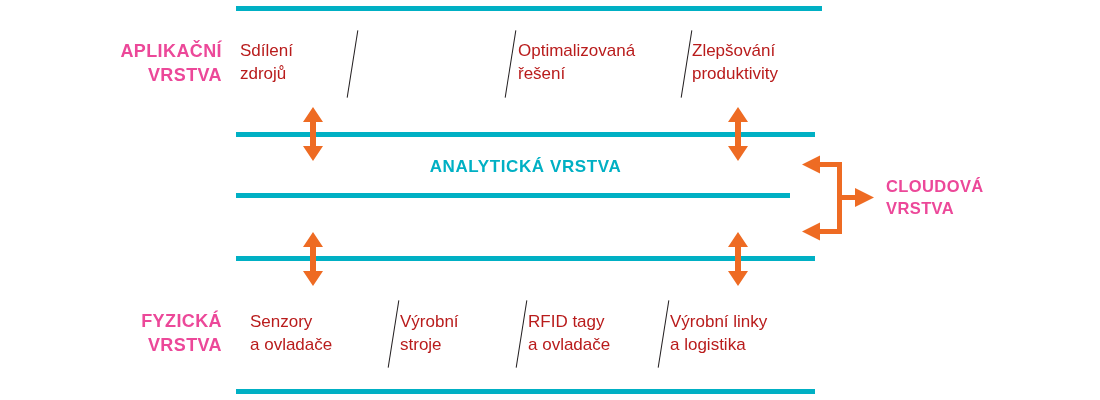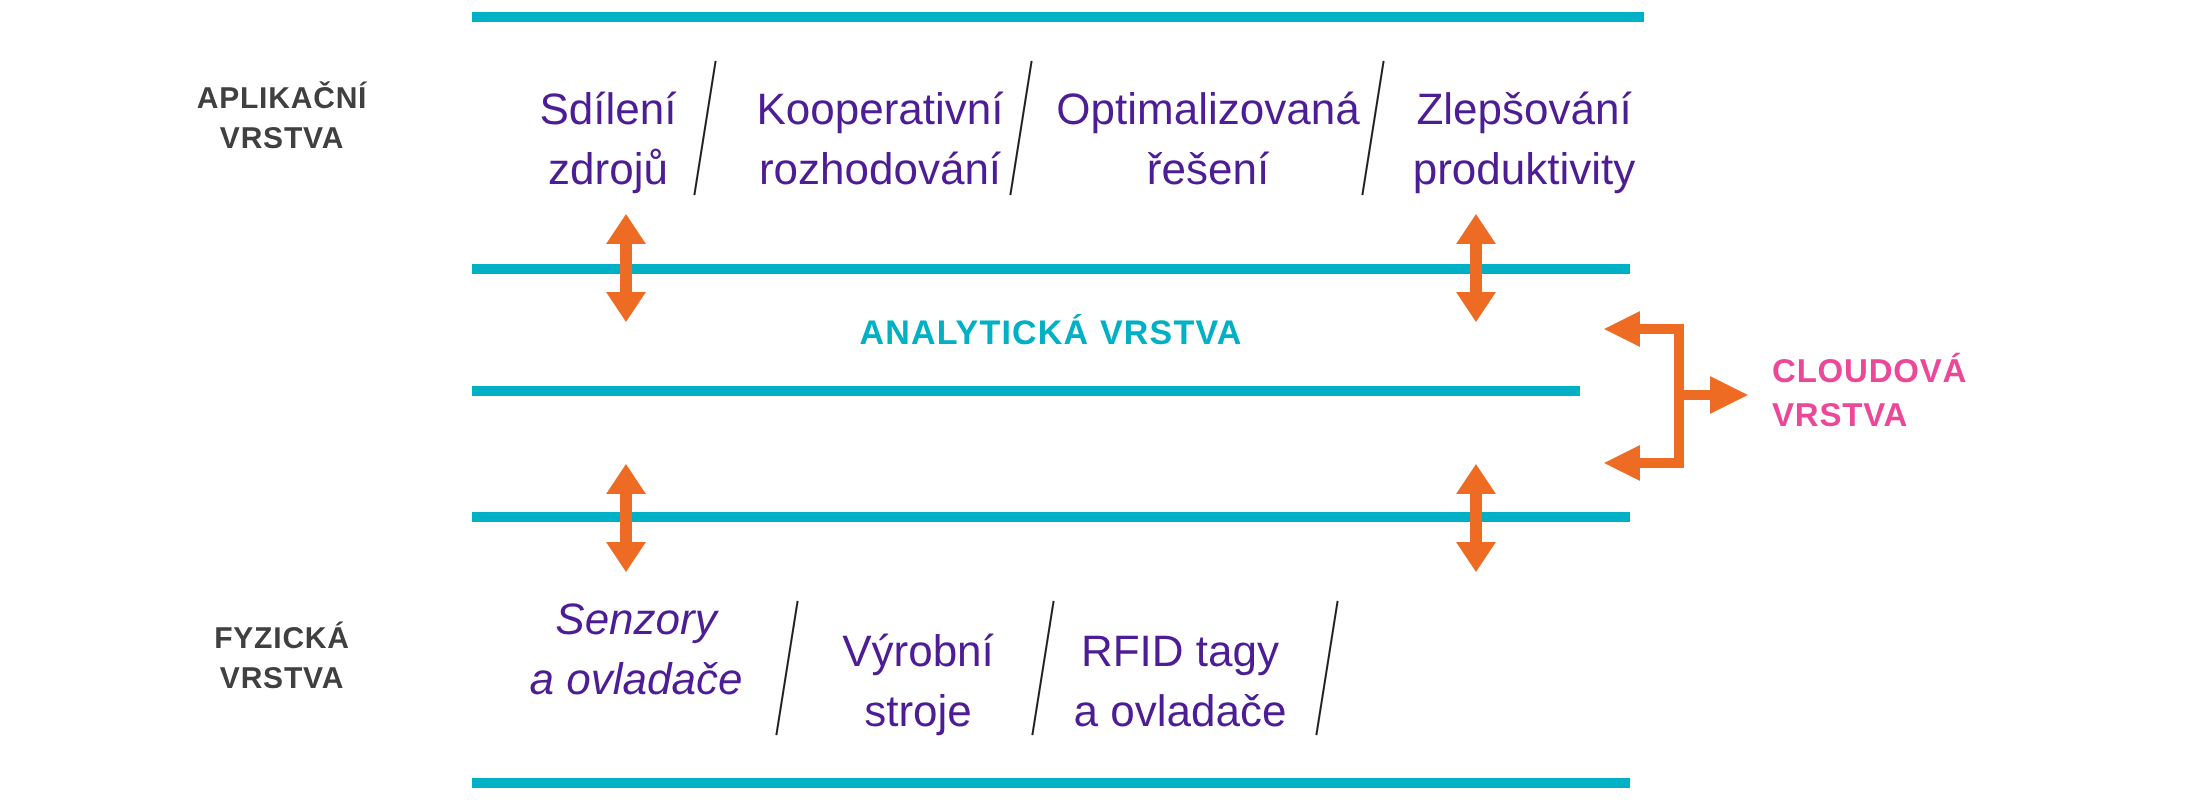--- a/index.html
+++ b/index.html
@@ -19,45 +19,44 @@
   
   .rule {
     position: absolute;
     height: 5px;
     background: #00b0c4;
   }
 
   
   .side-label {
     position: absolute;
-    text-align: center;
-    color: #404040;
+    text-align: right;
+    color: #ec4899;
     font-weight: bold;
-    font-size: 15px;
+    font-size: 18px;
     letter-spacing: 0.4px;
     line-height: 1.32;
   }
 
   
   .band-label {
     position: absolute;
     text-align: center;
     color: #00b0c4;
     font-weight: bold;
     font-size: 17px;
     letter-spacing: 0.6px;
     line-height: 1.3;
   }
 
   
   .cell {
     position: absolute;
-    text-align: center;
-    color: #4c1d95;
-    font-size: 22px;
+    color: #b91c1c;
+    font-size: 17px;
     line-height: 1.35;
   }
 
   
   .slash {
     position: absolute;
     width: 1px;
     background: #231f20;
     transform-origin: center center;
   }
@@ -105,48 +104,48 @@
 
   <div class="band-label" style="left:236px; top:156px; width:579px;">
     <span>ANALYTICKÁ VRSTVA</span>
   </div>
 
 
   <div class="cell" style="left:240px; top:40px; width:128px;">
     <span>Sdílení</span><br>
     <span>zdrojů</span>
   </div>
-  <div class="cell" style="left:360px; top:40px; width:160px;">
-    <span>Kooperativní</span><br>
-    <span>rozhodování</span>
-  </div>
   <div class="cell" style="left:518px; top:40px; width:172px;">
     <span>Optimalizovaná</span><br>
     <span>řešení</span>
   </div>
   <div class="cell" style="left:692px; top:40px; width:140px;">
     <span>Zlepšování</span><br>
     <span>produktivity</span>
   </div>
 
   <div class="slash" style="left:352px; top:30px; height:68px; transform: rotate(9deg);"></div>
   <div class="slash" style="left:510px; top:30px; height:68px; transform: rotate(9deg);"></div>
   <div class="slash" style="left:686px; top:30px; height:68px; transform: rotate(9deg);"></div>
 
-  <div class="cell" style="left:250px; top:295px; width:136px;font-style:italic;">
+  <div class="cell" style="left:250px; top:311px; width:136px;">
     <span>Senzory</span><br>
     <span>a ovladače</span>
   </div>
   <div class="cell" style="left:528px; top:311px; width:124px;">
     <span>RFID tagy</span><br>
     <span>a ovladače</span>
   </div>
   <div class="cell" style="left:400px; top:311px; width:118px;">
     <span>Výrobní</span><br>
     <span>stroje</span>
+  </div>
+  <div class="cell" style="left:670px; top:311px; width:150px;">
+    <span>Výrobní linky</span><br>
+    <span>a logistika</span>
   </div>
 
   <div class="slash" style="left:393px; top:300px; height:68px; transform: rotate(9deg);"></div>
   <div class="slash" style="left:521px; top:300px; height:68px; transform: rotate(9deg);"></div>
   <div class="slash" style="left:663px; top:300px; height:68px; transform: rotate(9deg);"></div>
 
   <div class="vdarrow" style="left:299px; top:106px;">
     <svg width="28" height="56" viewBox="0 0 28 56">
       <path d="M14 1 L24 16 L17 16 L17 40 L24 40 L14 55 L4 40 L11 40 L11 16 L4 16 Z" fill="#ee6b23"></path>
     </svg>

